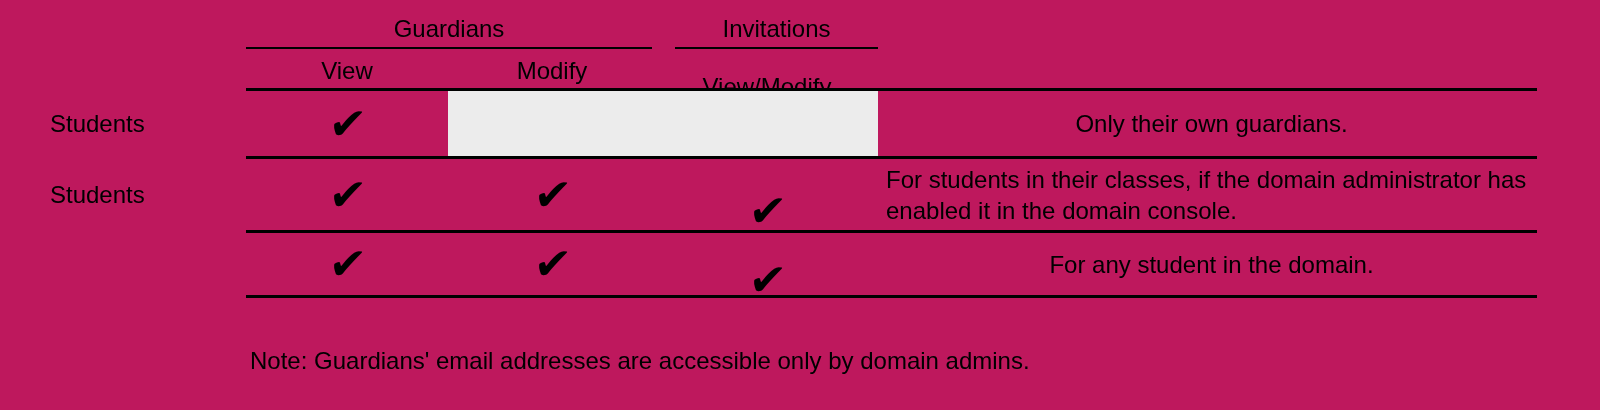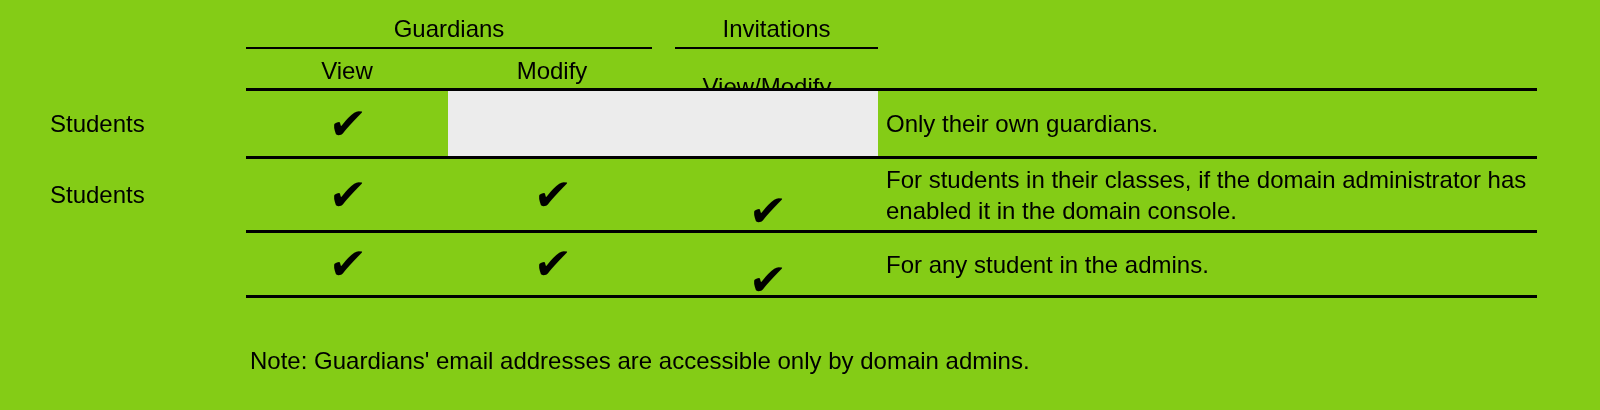--- a/index.html
+++ b/index.html
@@ -54,20 +54,21 @@
     width: 430px;
   }
   .desc {
     position: absolute;
     left: 886px;
     width: 651px;
     font-size: 24px;
     line-height: 31px;
     display: flex;
     align-items: center;
+    justify-content: center;
   }
   .note {
     position: absolute;
     left: 250px;
     top: 347px;
     font-size: 24px;
     white-space: nowrap;
     text-align: center;
   }
 
@@ -77,21 +78,21 @@
   .col-viewmodify  { left: 656px; width: 222px; margin-top: 16px; }
 
   
   .band-students { top: 91px;  height: 65px; }
   .band-teachers { top: 159px; height: 71px; }
   .band-domain   { top: 233px; height: 62px; }
 </style>
 </head>
 <body>
 
-<div class="canvas" style="background: #84cc16;">
+<div class="canvas" style="background: #be185d;">
 
   <div class="hdr-text col-view" style="left:246px; width:406px; top:16px;">Guardians</div>
   <div class="hdr-text" style="left:675px; width:203px; top:16px;">Invitations</div>
 
   <div class="rule group-rule" style="left: 246px; width: 406px; background: rgb(0, 0, 0);"></div>
   <div class="rule group-rule" style="left: 675px; width: 203px; background: rgb(0, 0, 0);"></div>
 
   <div class="hdr-text col-view" style="top:58px;">View</div>
   <div class="hdr-text col-modify" style="top:58px;">Modify</div>
   <div class="hdr-text col-viewmodify" style="top:58px;">View/Modify</div>
@@ -133,18 +134,18 @@
   <div class="cell col-view band-domain">
     <span class="check">✔</span>
   </div>
   <div class="cell col-modify band-domain">
     <span class="check">✔</span>
   </div>
   <div class="cell col-viewmodify band-domain">
     <span class="check">✔</span>
   </div>
   <div class="desc band-domain">
-    <span>For any student in the admins.</span>
+    <span>For any student in the domain.</span>
   </div>
 
   <div class="note">Note: Guardians' email addresses are accessible only by domain admins.</div>
 
 </div>
 
 </body></html>

